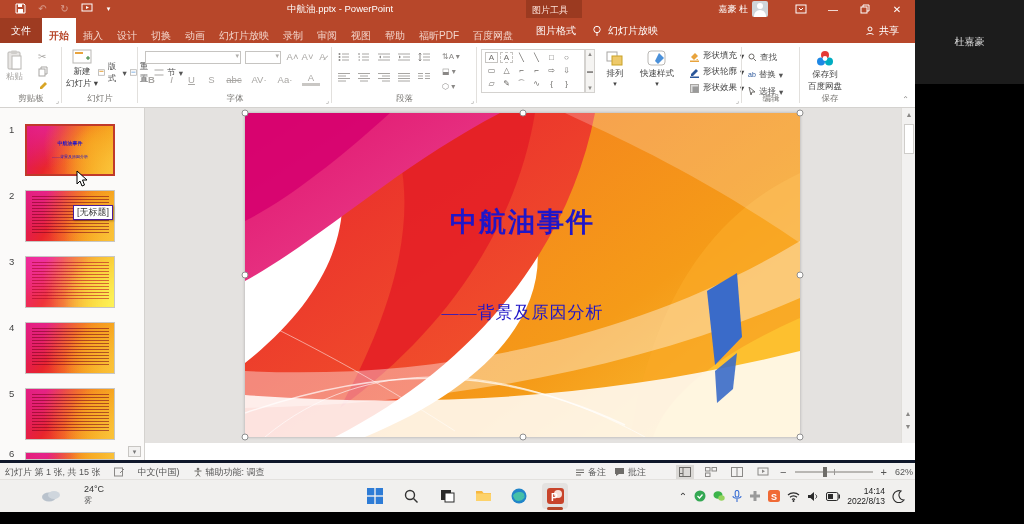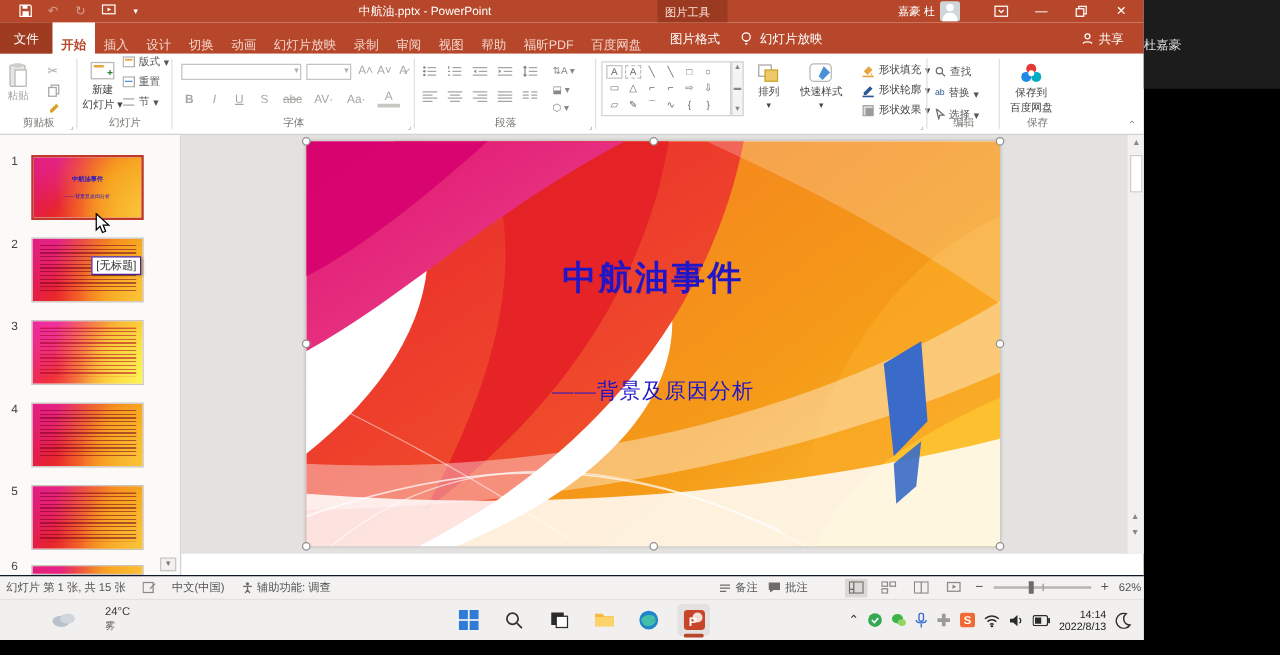--- a/index.html
+++ b/index.html
@@ -74,21 +74,21 @@
   .handle { position:absolute; width:7px; height:7px; border-radius:50%; background:#fff; border:1px solid #8f8f8f; transform:translate(-50%,-50%); z-index:4; }
   .vscroll { position:absolute; right:0; top:0; width:14px; height:335px; background:#f2f1f0; border-left:1px solid #e0deda; }
   .vs-arrow { width:14px; height:13px; font-size:7px; color:#8a8886; text-align:center; line-height:13px; }
   .vs-thumb { position:absolute; left:2px; top:16px; width:10px; height:30px; background:#fff; border:1px solid #cfcdca; }
   .vs-nav { position:absolute; right:0; bottom:0; width:14px; height:36px; display:flex; flex-direction:column; }
 
   #notesbar { position:absolute; left:145px; top:443px; width:770px; height:17px; background:#fff; border-top:1px solid #d4d2cf; }
   .notes-text { position:absolute; left:108px; top:2px; font-size:9.5px; color:#555; }
 
   
-  #statusbar { position:absolute; left:0; top:460px; width:940px; height:19px; background:#f3f2f1; border-top:1px solid #0f172a; font-size:9px; color:#555;text-decoration:underline; }
+  #statusbar { position:absolute; left:0; top:460px; width:940px; height:19px; background:#f3f2f1; border-top:3px solid #0f172a; font-size:9px; color:#555;text-decoration:underline; }
   .st-left { position:absolute; left:5px; top:0; height:18px; display:flex; align-items:center; gap:13px; }
   .st-right { position:absolute; right:8px; top:0; height:18px; display:flex; align-items:center; gap:8px; }
   .viewbtn { width:18px; height:15px; display:flex; align-items:center; justify-content:center; }
   .viewbtn.on { background:#dbd9d6; }
   .zoomtrack { position:relative; width:78px; height:2px; background:#b9b7b4; }
   .zoomthumb { position:absolute; left:28px; top:-4px; width:4px; height:10px; background:#6e6c69; }
   .ztick { position:absolute; left:50%; top:-2px; width:1px; height:6px; background:#9a9896; }
 
   
   #taskbar { position:absolute; left:0; top:479px; width:915px; height:33px; background:#f1f0ee; border-top:1px solid #e3e1de; }
@@ -97,21 +97,21 @@
   .wdesc { font-size:8px; color:#666; }
   .centericons { position:absolute; left:362px; top:3px; display:flex; gap:10px; align-items:center; }
   .tbi { width:26px; height:26px; display:flex; align-items:center; justify-content:center; border-radius:4px; }
   .tbi.activeapp { background:#e4e2e0; position:relative; }
   .tbi.activeapp:after { content:""; position:absolute; bottom:-1px; left:5px; width:16px; height:3px; background:#b7472a; border-radius:2px; }
   .tray { position:absolute; right:10px; top:3px; display:flex; align-items:center; gap:7px; height:26px; }
   .trayglyph { font-size:10px; color:#333; }
   .clock { text-align:right; font-size:8.5px; color:#222; line-height:10px; }
 
   
-  #nameplate { position:absolute; left:915px; top:0; width:109px; height:71px; background:#1c1c1c; display:flex; align-items:center; }
+  #nameplate { position:absolute; left:915px; top:0; width:109px; height:84px; background:#1c1c1c; display:flex; align-items:center; justify-content:center; }
   #nameplate span { color:#ddd; font-size:10px; }
 
   svg { display:block; }
 </style>
 </head>
 <body>
 
 <div id="screen">
 
   <div id="titlebar">
@@ -218,21 +218,21 @@
     <div class="rgroup" style="left:62px;width:76px">
       <div class="bigbtn" style="position:absolute;left:4px;top:6px">
         <svg width="20" height="17" viewBox="0 0 20 17">
             <rect x="1" y="1" width="18" height="13" fill="#fff" stroke="#b9b7b4"></rect>
             <rect x="3" y="3" width="8" height="2" fill="#e8a33d"></rect>
             <path d="M14 9h4M16 7v4" stroke="#2e7d32"></path>
           </svg>
         <span>新建</span>
         <span><span>幻灯片</span> ▾</span>
       </div>
-      <div style="position:absolute;left:36px;top:0;display:flex;flex-direction:column;gap:3px;font-size:8.5px;color:#555">
+      <div style="position:absolute;left:36px;top:23px;display:flex;flex-direction:row;gap:3px;font-size:8.5px;color:#555">
         <span class="smallrow"><svg width="10" height="9" viewBox="0 0 10 9">
               <rect x="0.5" y="0.5" width="9" height="8" fill="#fff" stroke="#a8a6a3"></rect>
               <rect x="2" y="2" width="6" height="1.5" fill="#e8a33d"></rect>
             </svg><span>版式</span> ▾</span>
         <span class="smallrow">
             <svg width="10" height="9" viewBox="0 0 10 9">
               <rect x="0.5" y="0.5" width="9" height="8" fill="#fff" stroke="#a8a6a3"></rect>
               <path d="M2 4h6" stroke="#4a90d9"></path>
             </svg>
             <span>重置</span>

